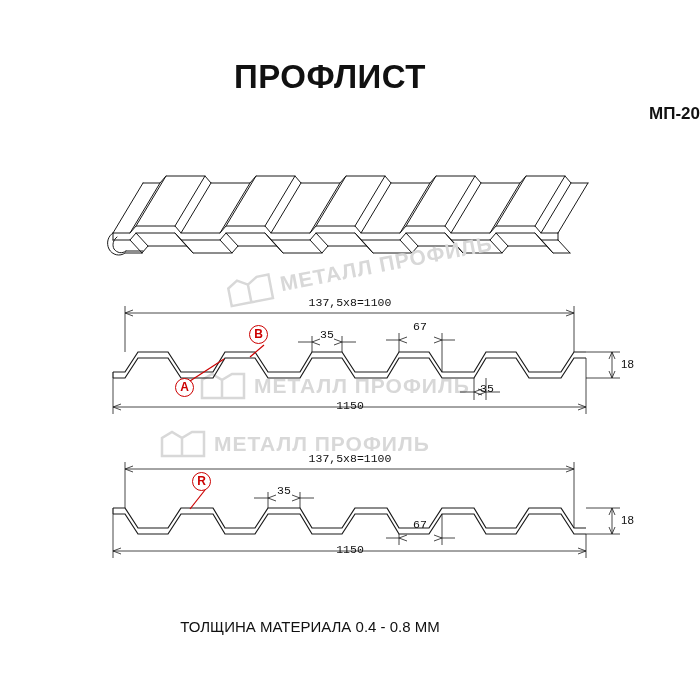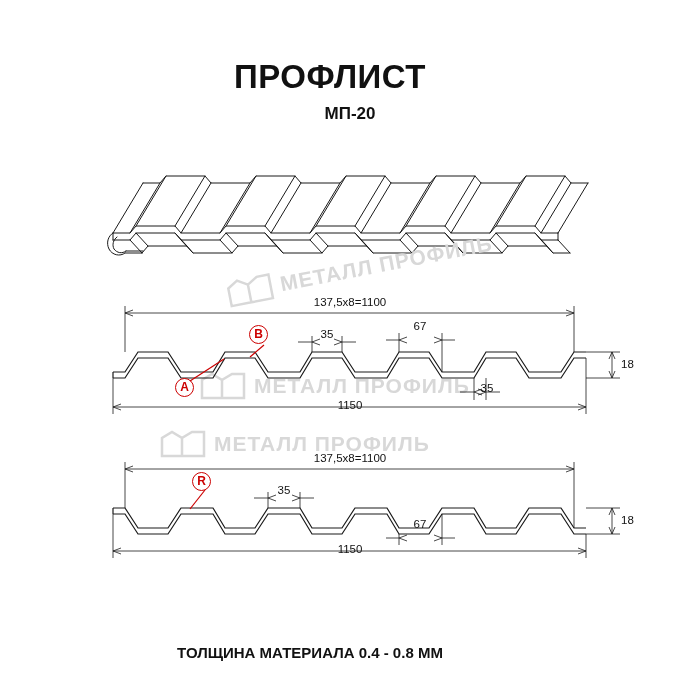--- a/index.html
+++ b/index.html
@@ -30,21 +30,21 @@
     font-size: 33px;
     font-weight: bold;
     letter-spacing: 0.5px;
     color: #111111;
   }
   .subtitle {
     position: absolute;
     top: 104px;
     left: 0;
     width: 700px;
-    text-align: center;
+    text-align: right;
     font-size: 17px;
     font-weight: bold;
     color: #111111;
   }
   
   .watermark {
     position: absolute;
     display: flex;
     align-items: center;
     gap: 8px;
@@ -61,35 +61,35 @@
   .wm3 { top: 430px; left: 160px; }
   
   .layer {
     position: absolute;
     top: 0; left: 0;
     width: 700px;
     height: 700px;
   }
   .footer {
     position: absolute;
-    top: 644px;
+    top: 618px;
     left: 0;
     width: 620px;
     text-align: center;
     font-size: 15px;
-    font-weight: bold;
+    font-weight: normal;
     color: #111111;
   }
   .lbl {
     position: absolute;
     font-size: 11.5px;
     color: #111111;
     white-space: nowrap;
   }
-  .lbl-c { transform: translateX(-50%); }
+  .lbl-c { transform: translateX(-50%); font-family: Liberation Mono, monospace; }
   .callout {
     position: absolute;
     font-size: 12px;
     font-weight: bold;
     color: #cc0000;
     width: 19px;
     height: 19px;
     line-height: 17px;
     text-align: center;
     border: 1.4px solid #cc0000;

